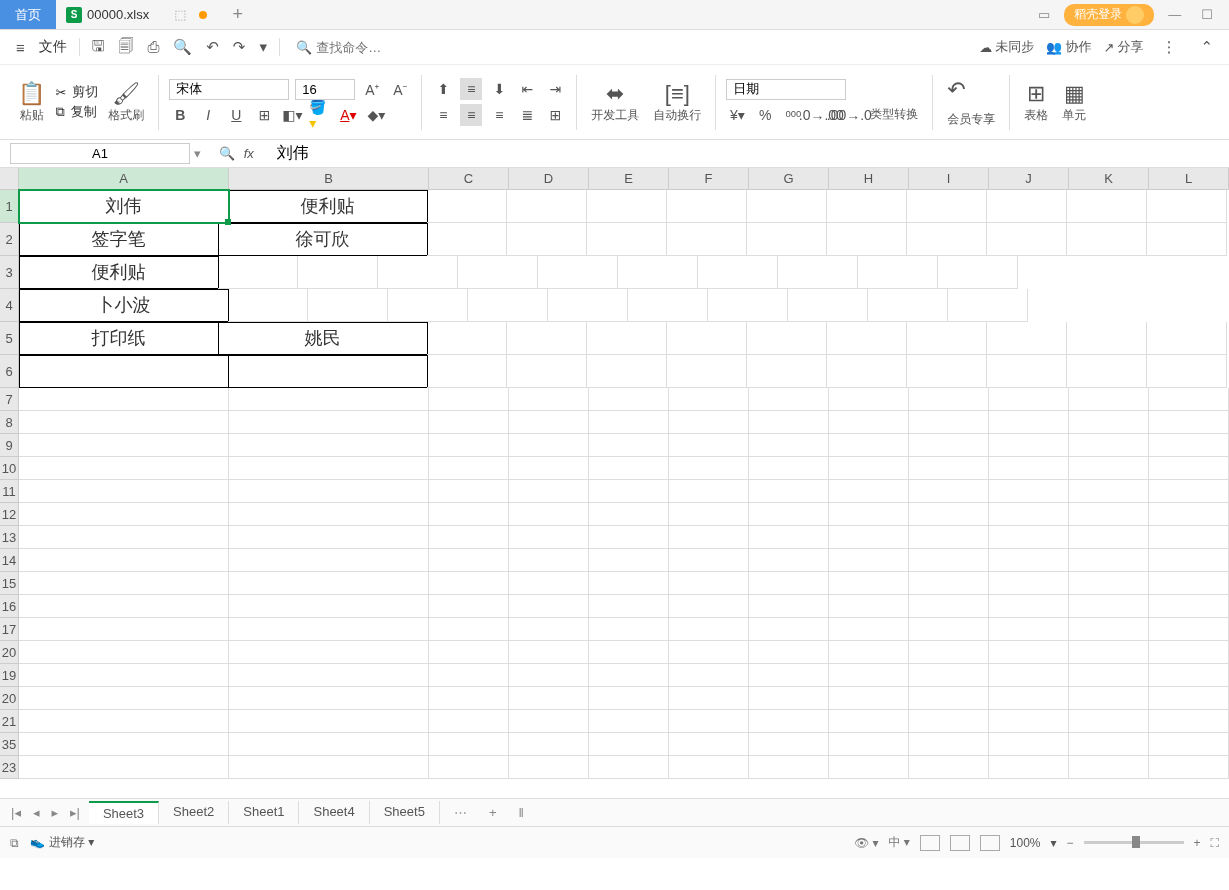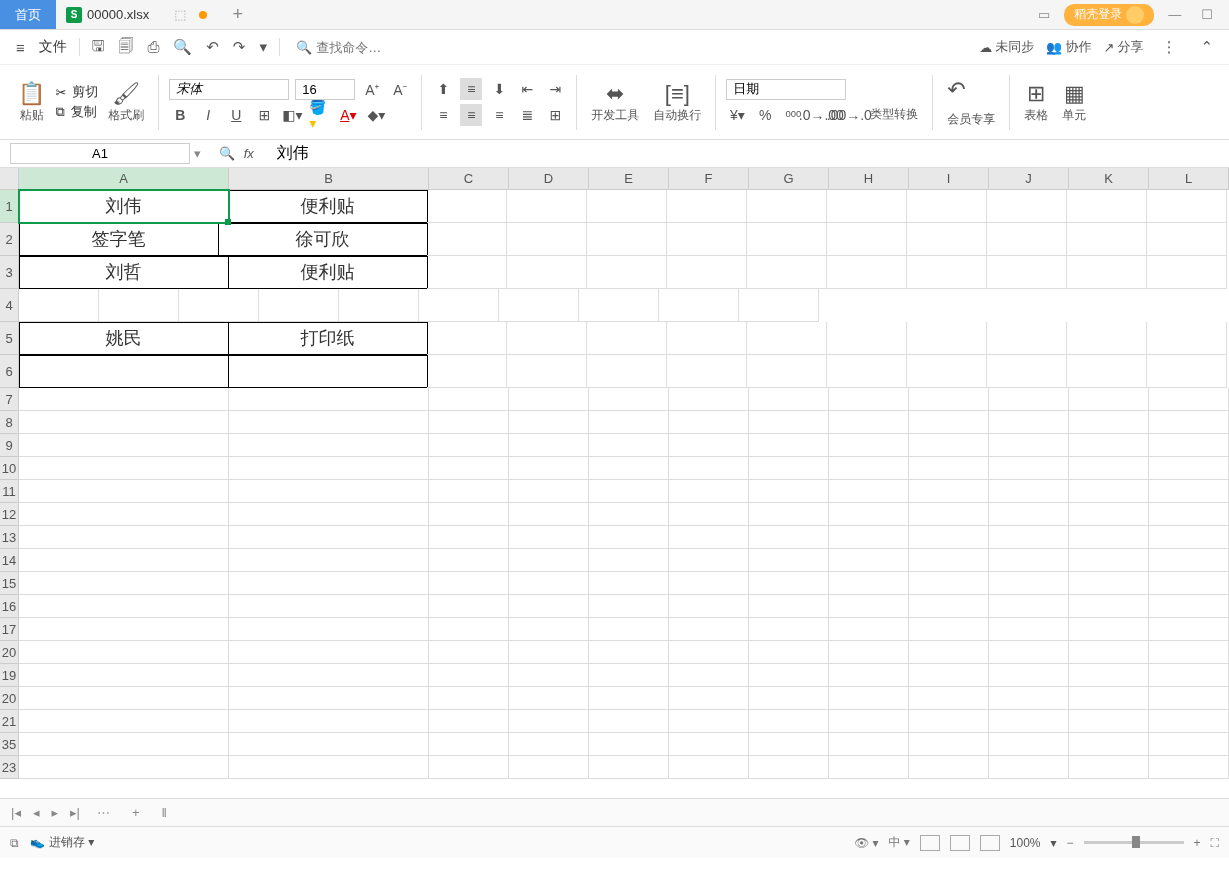--- a/index.html
+++ b/index.html
@@ -29,21 +29,21 @@
 .menu-right { margin-left: auto; display: flex; gap: 12px; align-items: center; color: #555; font-size: 13px; }
 .menu-right-item { display:flex; align-items:center; gap:3px; cursor:pointer; }
 
 
 .ribbon { height: 75px; background: #fff; display: flex; align-items: center; padding: 0 8px; border-bottom: 1px solid #ddd; }
 .ribbon-group { display: flex; flex-direction: column; justify-content: center; padding: 0 6px; height: 100%; }
 .ribbon-sep { width: 1px; height: 55px; background: #ddd; margin: 0 4px; }
 .ribbon-big { display:flex; flex-direction:column; align-items:center; cursor:pointer; padding:2px 4px; font-size:12px; color:#555; }
 .ribbon-big svg, .ribbon-big .ricon { font-size:22px; }
 .ribbon-row { display: flex; align-items: center; gap: 6px; margin: 2px 0; }
-.font-select { border: 1px solid #ccc; padding: 2px 6px; font-size: 13px; width: 120px; background: #fff; font-style: italic; }
+.font-select { border: 1px solid #ccc; padding: 2px 6px; font-size: 13px; width: 120px; background: #fff; }
 .size-select { border: 1px solid #ccc; padding: 2px 6px; font-size: 13px; width: 60px; background: #fff; }
 .fmt-btn { width: 22px; height: 22px; display: flex; align-items: center; justify-content: center; cursor: pointer; color: #555; font-size: 14px; }
 .numfmt-select { border: 1px solid #ccc; padding: 2px 6px; font-size: 13px; width: 120px; background: #fff; }
 
 
 .fbar { display: flex; align-items: center; height: 28px; border-bottom: 1px solid #ddd; background: #fff; }
 .name-box { width: 180px; border: 1px solid #ccc; margin: 2px 0 2px 10px; padding: 2px 8px; text-align: center; font-size: 13px; background:#fff; }
 .name-arrow { padding: 0 4px; color: #888; }
 .fbar-icons { padding: 0 15px; color: #555; display:flex; gap:8px; align-items:center; }
 .formula-input { flex: 1; border: none; outline: none; padding: 2px 8px; font-size: 16px; font-family: SimSun; }
@@ -340,48 +340,48 @@
           <div class="cell tall" style="width: 80px;"></div>
           <div class="cell tall" style="width: 80px;"></div>
           <div class="cell tall" style="width: 80px;"></div>
           <div class="cell tall" style="width: 80px;"></div>
           <div class="cell tall" style="width: 80px;"></div>
           <div class="cell tall" style="width: 80px;"></div>
           <div class="cell tall" style="width: 80px;"></div>
           <div class="cell tall" style="width: 80px;"></div>
         </div>
         <div class="cell-row">
-          <div class="cell tall bordered" style="width: 210px;">刘哲</div>
           <div class="cell tall bordered" style="width: 200px;">便利贴</div>
           <div class="cell tall" style="width: 80px;"></div>
           <div class="cell tall" style="width: 80px;"></div>
           <div class="cell tall" style="width: 80px;"></div>
           <div class="cell tall" style="width: 80px;"></div>
           <div class="cell tall" style="width: 80px;"></div>
           <div class="cell tall" style="width: 80px;"></div>
           <div class="cell tall" style="width: 80px;"></div>
           <div class="cell tall" style="width: 80px;"></div>
           <div class="cell tall" style="width: 80px;"></div>
           <div class="cell tall" style="width: 80px;"></div>
         </div>
         <div class="cell-row">
-          <div class="cell tall" style="width: 80px;"></div>
-          <div class="cell tall" style="width: 80px;"></div>
-          <div class="cell tall" style="width: 80px;"></div>
-          <div class="cell tall" style="width: 80px;"></div>
-          <div class="cell tall" style="width: 80px;"></div>
-          <div class="cell tall" style="width: 80px;"></div>
-          <div class="cell tall" style="width: 80px;"></div>
-          <div class="cell tall" style="width: 80px;"></div>
-          <div class="cell tall" style="width: 80px;"></div>
-          <div class="cell tall" style="width: 80px;"></div>
-        </div>
-        <div class="cell-row">
+          <div class="cell tall bordered" style="width: 210px;">卜小波</div>
+          <div class="cell tall" style="width: 80px;"></div>
+          <div class="cell tall" style="width: 80px;"></div>
+          <div class="cell tall" style="width: 80px;"></div>
+          <div class="cell tall" style="width: 80px;"></div>
+          <div class="cell tall" style="width: 80px;"></div>
+          <div class="cell tall" style="width: 80px;"></div>
+          <div class="cell tall" style="width: 80px;"></div>
+          <div class="cell tall" style="width: 80px;"></div>
+          <div class="cell tall" style="width: 80px;"></div>
+          <div class="cell tall" style="width: 80px;"></div>
+        </div>
+        <div class="cell-row">
+          <div class="cell tall bordered" style="width: 200px;">打印纸</div>
           <div class="cell tall bordered" style="width: 210px;">姚民</div>
-          <div class="cell tall bordered" style="width: 200px;">打印纸</div>
           <div class="cell tall" style="width: 80px;"></div>
           <div class="cell tall" style="width: 80px;"></div>
           <div class="cell tall" style="width: 80px;"></div>
           <div class="cell tall" style="width: 80px;"></div>
           <div class="cell tall" style="width: 80px;"></div>
           <div class="cell tall" style="width: 80px;"></div>
           <div class="cell tall" style="width: 80px;"></div>
           <div class="cell tall" style="width: 80px;"></div>
           <div class="cell tall" style="width: 80px;"></div>
           <div class="cell tall" style="width: 80px;"></div>
@@ -640,20 +640,27 @@
         </div>
       </div>
   </div>
 </div>
 
 <div class="sheet-bar">
   <span class="sheet-nav">|◂</span>
   <span class="sheet-nav">◂</span>
   <span class="sheet-nav">▸</span>
   <span class="sheet-nav">▸|</span>
+  <span id="sheet-tabs-host" style="display: flex;">
+      <span class="sheet-tab active">Sheet3</span>
+      <span class="sheet-tab">Sheet2</span>
+      <span class="sheet-tab">Sheet1</span>
+      <span class="sheet-tab">Sheet4</span>
+      <span class="sheet-tab">Sheet5</span>
+    </span>
   <span class="sheet-add">⋯</span>
   <span class="sheet-add">+</span>
   <span class="sheet-add">‖</span>
 </div>
 
 <div class="statusbar">
   <span class="sb-icon">⧉</span>
   <span>
     <span>👟</span>
     <span>进销存</span> ▾

